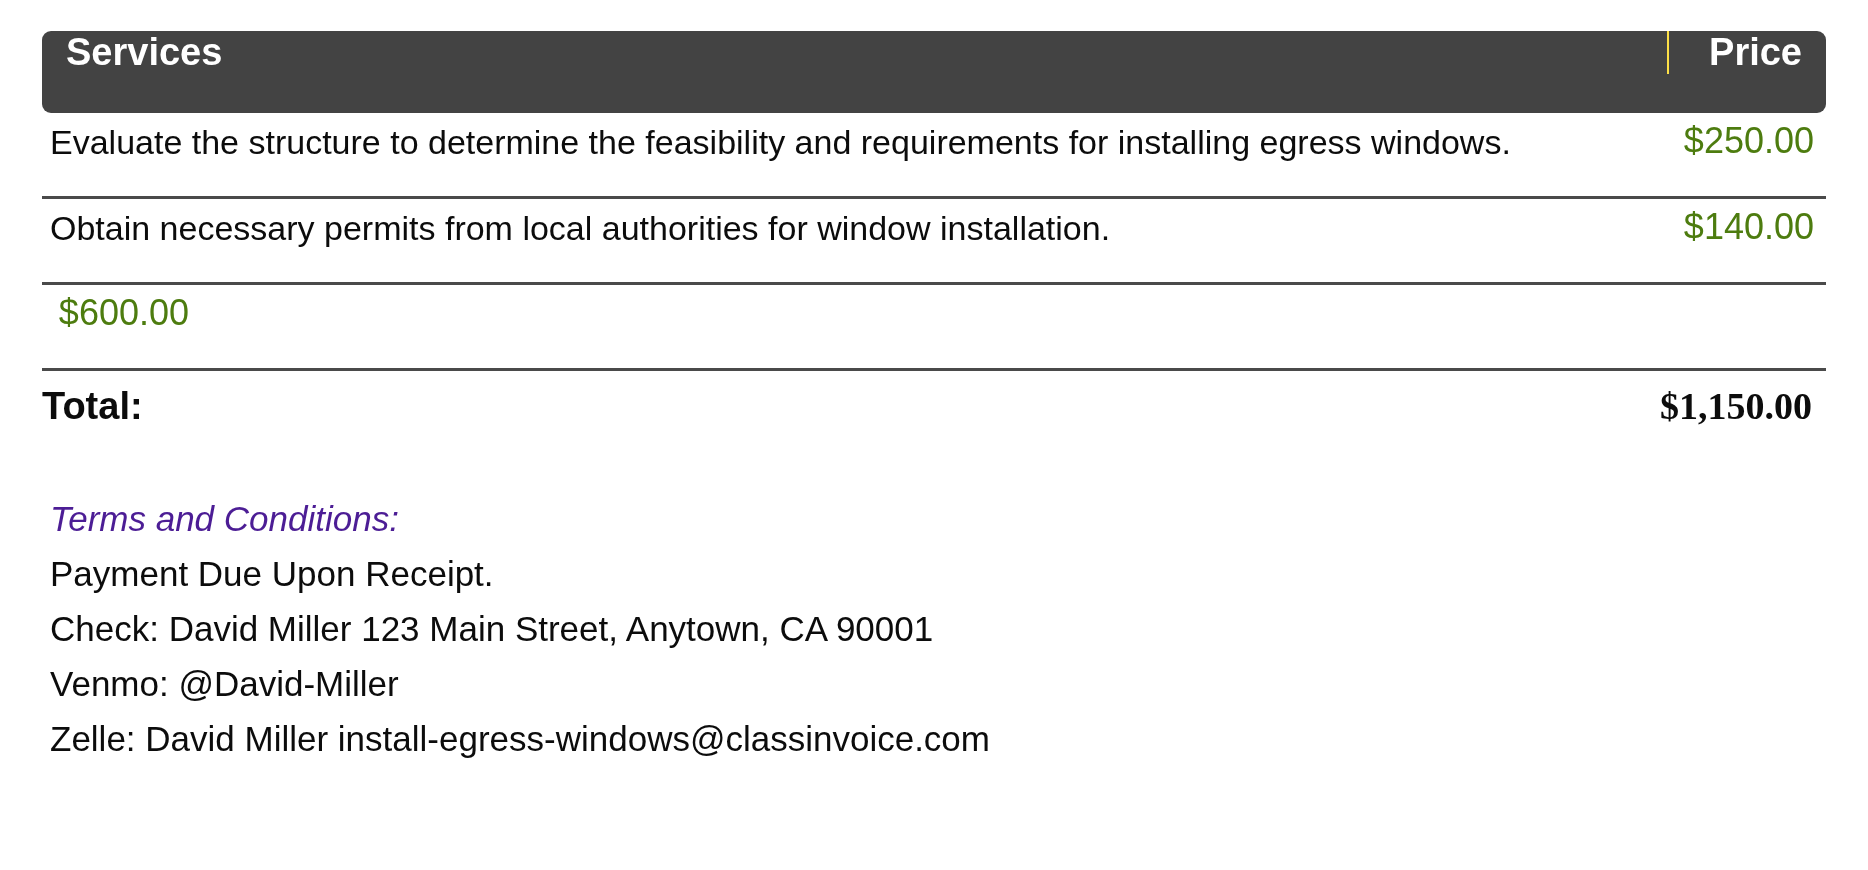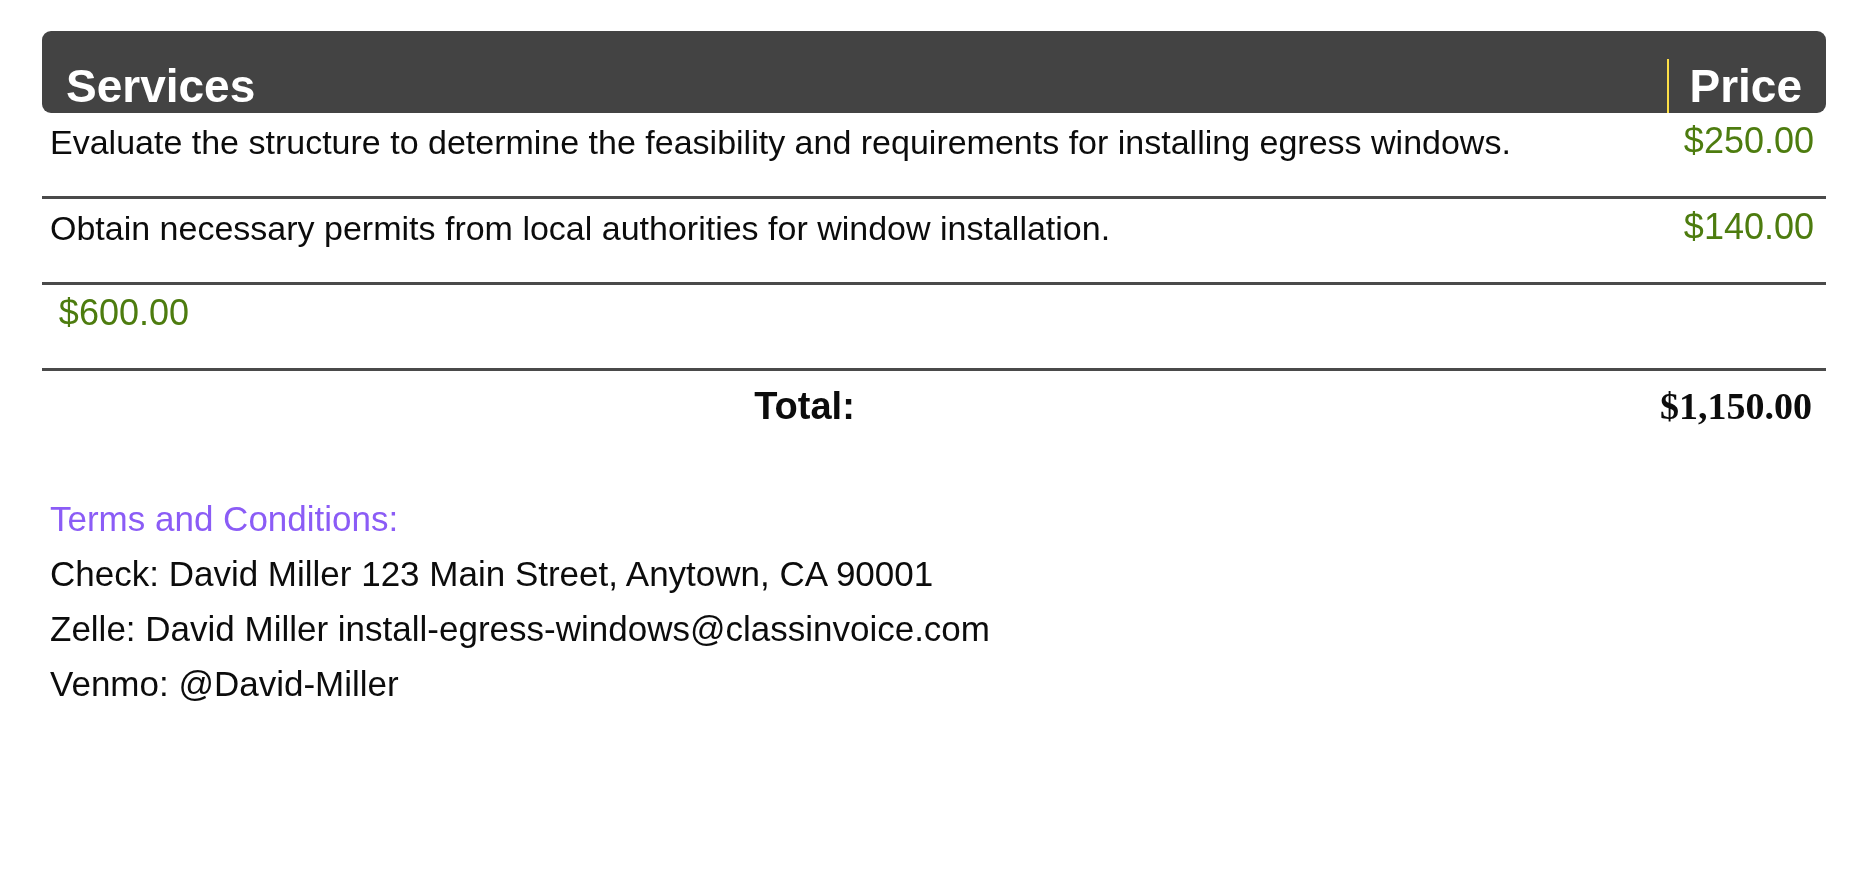--- a/index.html
+++ b/index.html
@@ -16,22 +16,22 @@
     width: 1784px;
   }
   
   .thead {
     display: flex;
     height: 82px;
     background: #434343;
     border-radius: 9px;
     color: #ffffff;
     font-weight: bold;
-    font-size: 46px;
-    align-items: flex-end;
+    font-size: 38px;
+    align-items: flex-start;
     overflow: hidden;
   }
   .th-services {
     flex: 1;
     display: flex;
     align-items: center;
     padding-left: 24px;
   }
   .th-price {
     width: 159px;
@@ -67,38 +67,38 @@
   
   .total-row {
     display: flex;
     align-items: center;
     height: 70px;
     font-weight: bold;
     font-size: 38px;
   }
   .total-label {
     flex: 1;
-    text-align: center;
+    text-align: left;
     padding-right: 9px;
   }
   .total-value {
     width: 250px;
     text-align: right;
     padding-right: 14px;
     white-space: nowrap;
     font-family: Liberation Serif, serif;
   }
   
   .terms {
     margin-top: 50px;
     padding-left: 8px;
     font-size: 35px;
     line-height: 55px;
   }
-  .terms-title { color: #8b5cf6; }
+  .terms-title { color: #4c1d95; font-style: italic; }
   .terms-line { color: #0c0c0c; }
 </style>
 </head>
 <body>
 
 <div class="invoice">
 
   <div class="thead">
     <div class="th-services">Services</div>
     <div class="th-price">Price</div>
@@ -119,18 +119,19 @@
     <div class="cell-price">$600.00</div>
   </div>
 
   <div class="total-row">
     <div class="total-label">Total:</div>
     <div class="total-value">$1,150.00</div>
   </div>
 
   <div class="terms">
     <div class="terms-title">Terms and Conditions:</div>
+    <div class="terms-line">Payment Due Upon Receipt.</div>
     <div class="terms-line">Check: David Miller 123 Main Street, Anytown, CA 90001</div>
+    <div class="terms-line">Venmo: @David-Miller</div>
     <div class="terms-line">Zelle: David Miller install-egress-windows@classinvoice.com</div>
-    <div class="terms-line">Venmo: @David-Miller</div>
   </div>
 
 </div>
 
 </body></html>

